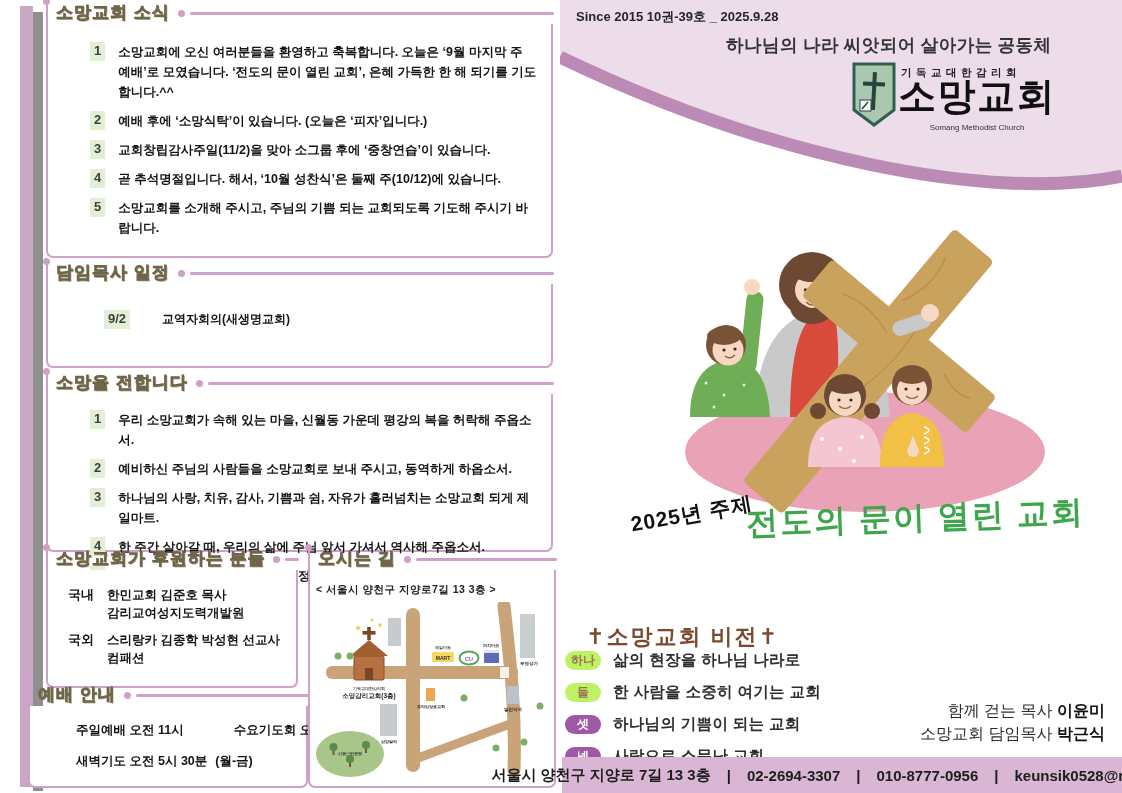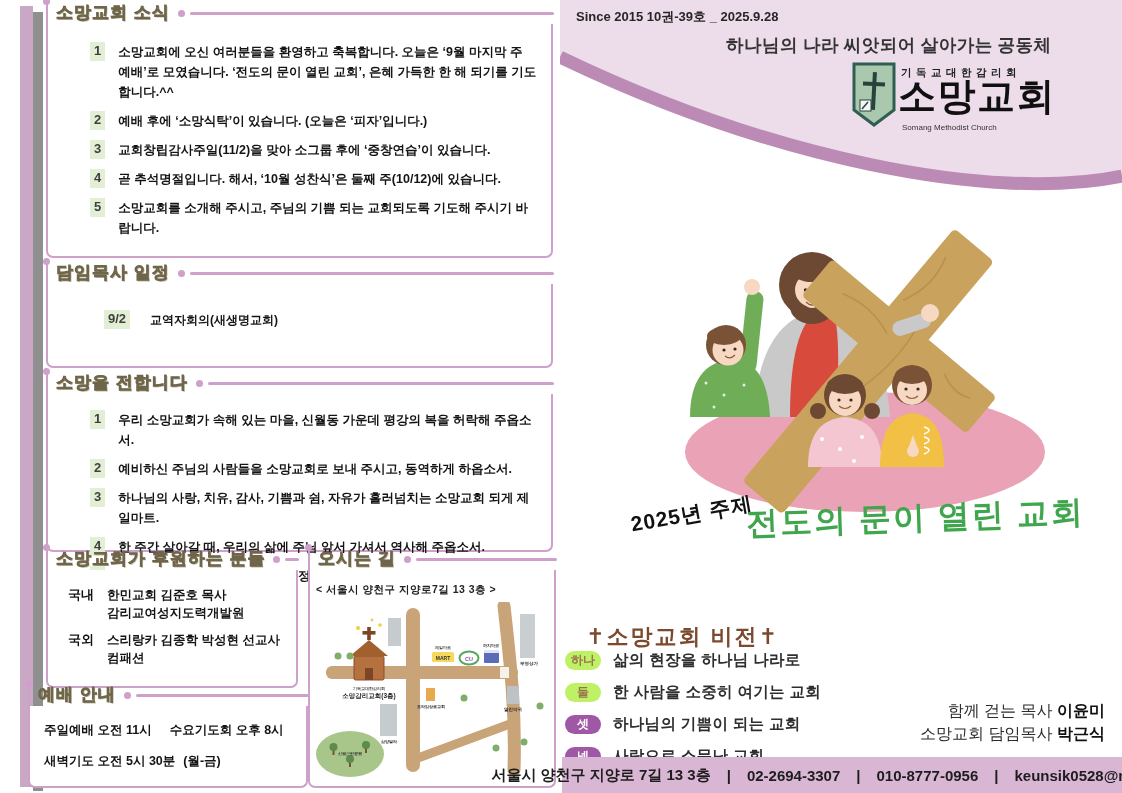--- a/index.html
+++ b/index.html
@@ -21,48 +21,48 @@
   .sec-line{flex:1;display:flex;align-items:center;gap:5px;padding-bottom:7px;}
   .sec-dot{width:7px;height:7px;border-radius:50%;background:#cfa0ca;flex:0 0 auto;}
   .sec-rule{flex:1;height:2.5px;background:#cfa0ca;border-radius:2px;}
 
   .rows{padding:18px 14px 0 42px;}
   .row{display:flex;gap:13px;margin-bottom:9px;align-items:flex-start;}
   .num{flex:0 0 auto;background:#e3efd4;color:#3f3f3f;font-weight:700;font-size:13px;padding:0 4px;line-height:1.45;}
   .itxt{font-size:12.5px;font-weight:600;color:#141414;line-height:1.6;word-break:normal;}
 
   .sched-rows{padding:26px 14px 0 56px;}
-  .sched-row{display:flex;gap:20px;align-items:flex-end;}
+  .sched-row{display:flex;gap:32px;align-items:center;}
   .sched-desc{font-size:12px;font-weight:600;color:#141414;line-height:1.5;}
 
   .sup-rows{padding:16px 10px 0 20px;}
   .sup-row{display:flex;gap:13px;margin-bottom:9px;align-items:flex-start;}
   .sup-label{font-weight:800;font-size:13px;color:#111;flex:0 0 auto;}
   .sup-lines{font-size:12.5px;font-weight:600;color:#141414;line-height:1.45;}
 
   .wor-rows{padding:16px 8px 0 14px;font-size:12.5px;color:#141414;}
   .wor-row{display:flex;gap:18px;margin-bottom:14px;flex-wrap:nowrap;}
-  .wor-pair{white-space:nowrap;font-weight:600;}
+  .wor-pair{white-space:nowrap;font-weight:600;margin-left:32px;}
   .wor-label{font-weight:800;}
   .wor-note{font-weight:600;margin-left:8px;}
 
   .dir-address{margin:13px 0 0 6px;font-size:10.5px;font-weight:800;letter-spacing:0.5px;color:#222;}
   .map-svg{position:absolute;left:4px;top:32px;}
 
   
   .hdr-svg{position:absolute;left:560px;top:0;}
   .issue{position:absolute;left:576px;top:8px;font-size:13px;font-weight:800;color:#262626;}
   .slogan{position:absolute;left:726px;top:33px;width:286px;text-align:center;font-size:17.5px;font-weight:800;
           color:#333;font-family:"Liberation Serif","DejaVu Serif",serif;letter-spacing:0.5px;white-space:nowrap;}
   .logo-shield{position:absolute;left:852px;top:62px;}
   .logo-denom{position:absolute;left:901px;top:66px;width:152px;font-size:10.5px;font-weight:700;color:#222;
               letter-spacing:4.5px;white-space:nowrap;}
   .logo-name{position:absolute;left:898px;top:74px;font-size:38px;font-weight:900;color:#101010;
              font-family:"Liberation Serif","DejaVu Serif",serif;letter-spacing:1.5px;line-height:1.2;}
-  .logo-eng{position:absolute;left:902px;top:123px;width:150px;text-align:left;font-size:8px;color:#333;}
+  .logo-eng{position:absolute;left:902px;top:123px;width:150px;text-align:center;font-size:8px;color:#333;}
 
   .illus{position:absolute;left:640px;top:205px;}
 
   .theme-prefix{position:absolute;left:630px;top:500px;font-size:21px;font-weight:900;color:#111;
                 transform:rotate(-10deg);letter-spacing:1px;}
   .theme-title{position:absolute;left:746px;top:496px;width:360px;font-size:32px;font-weight:900;color:#3fa64d;
                transform:rotate(-2deg);letter-spacing:2px;white-space:nowrap;}
 
   .vision-title{position:absolute;left:586px;top:622px;font-size:22px;font-weight:900;color:#7b4a2e;letter-spacing:2px;}
   .vision-items{position:absolute;left:565px;top:650px;}

